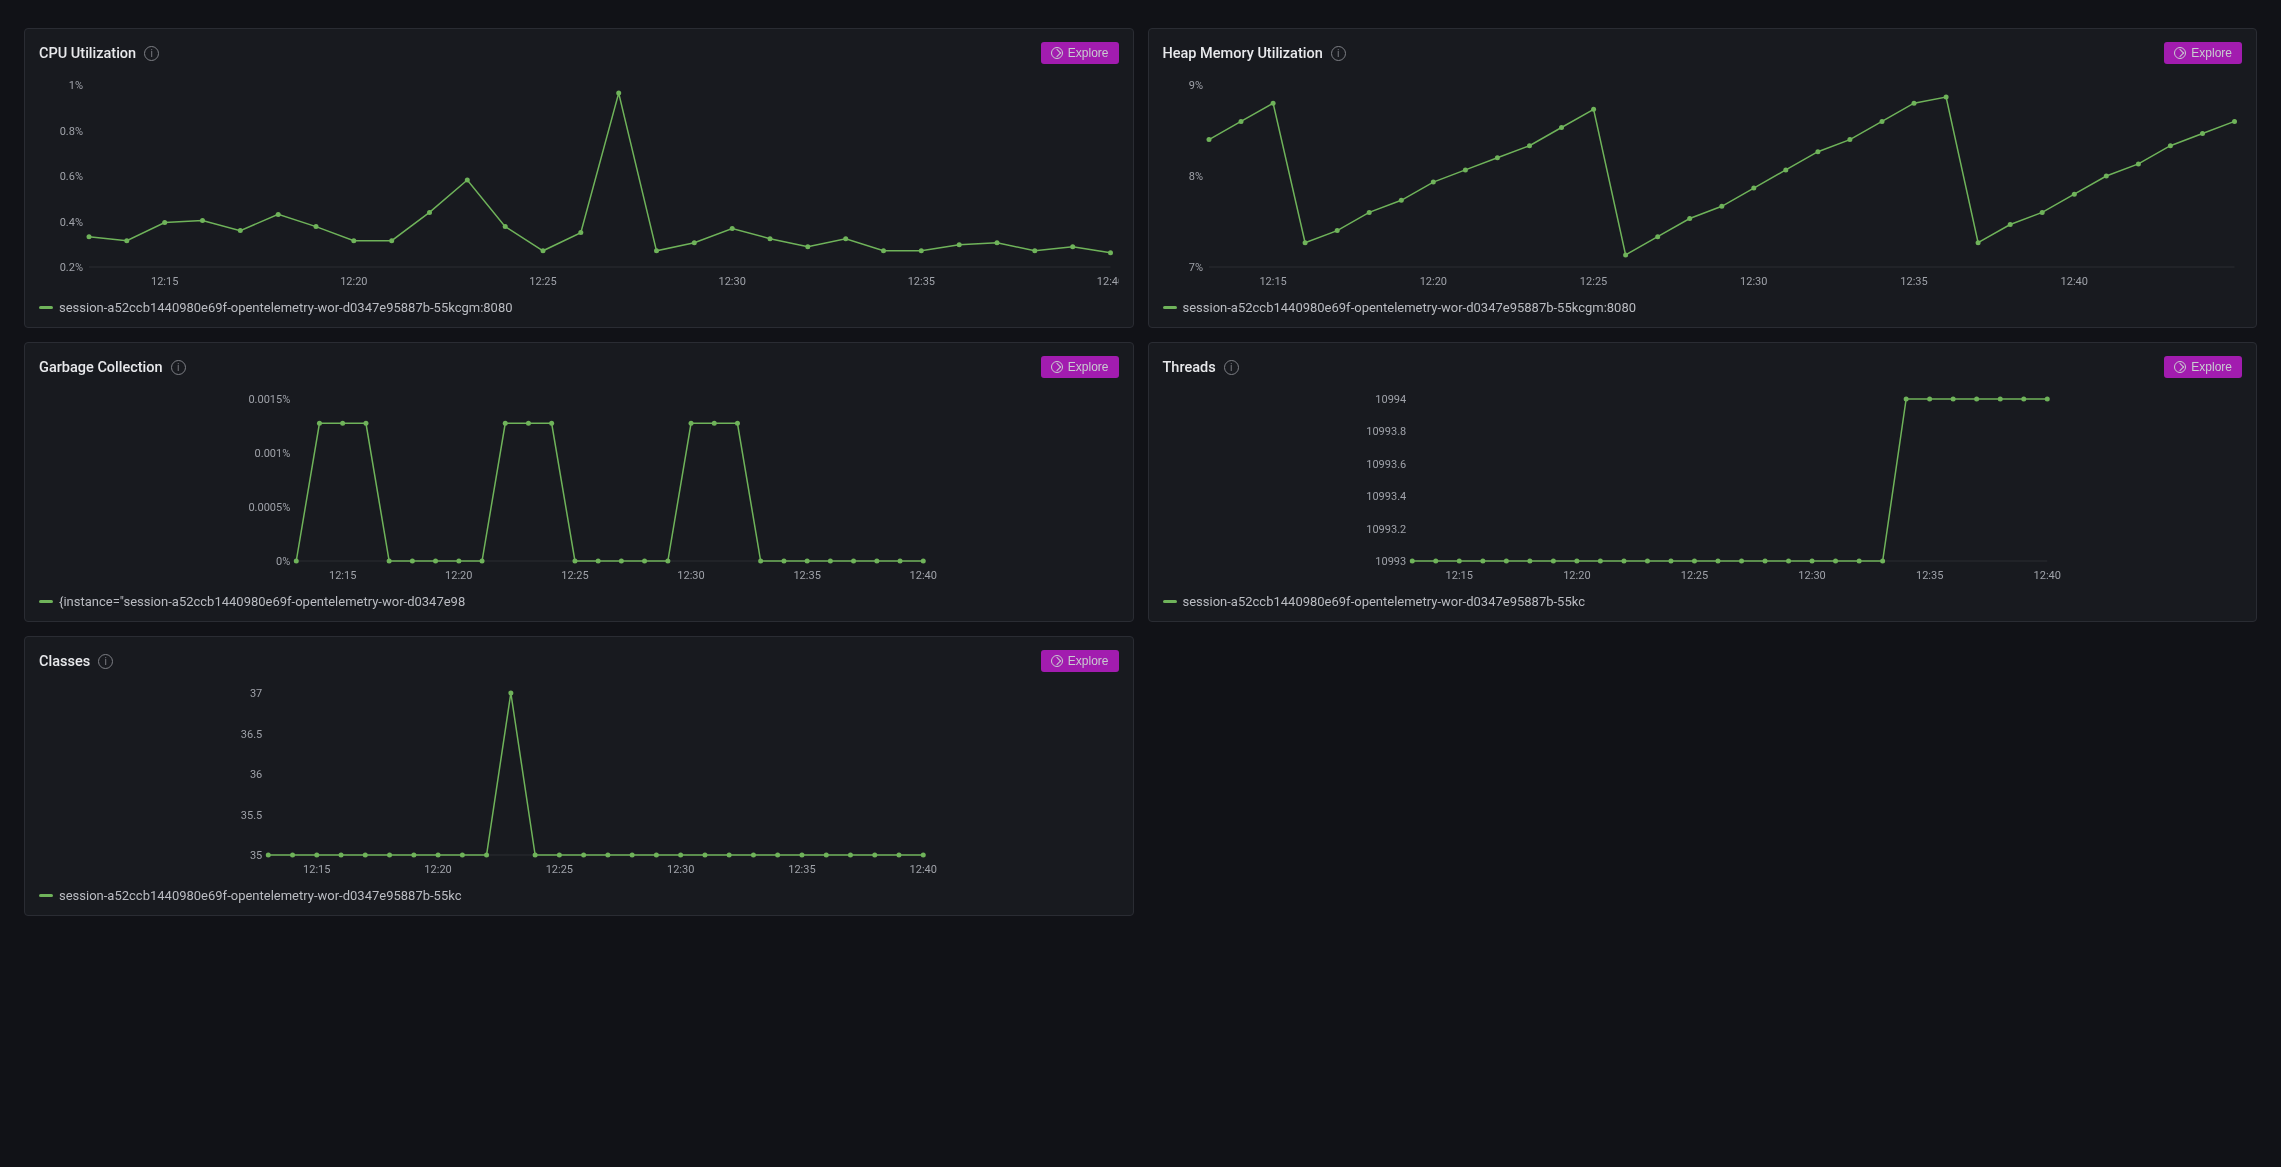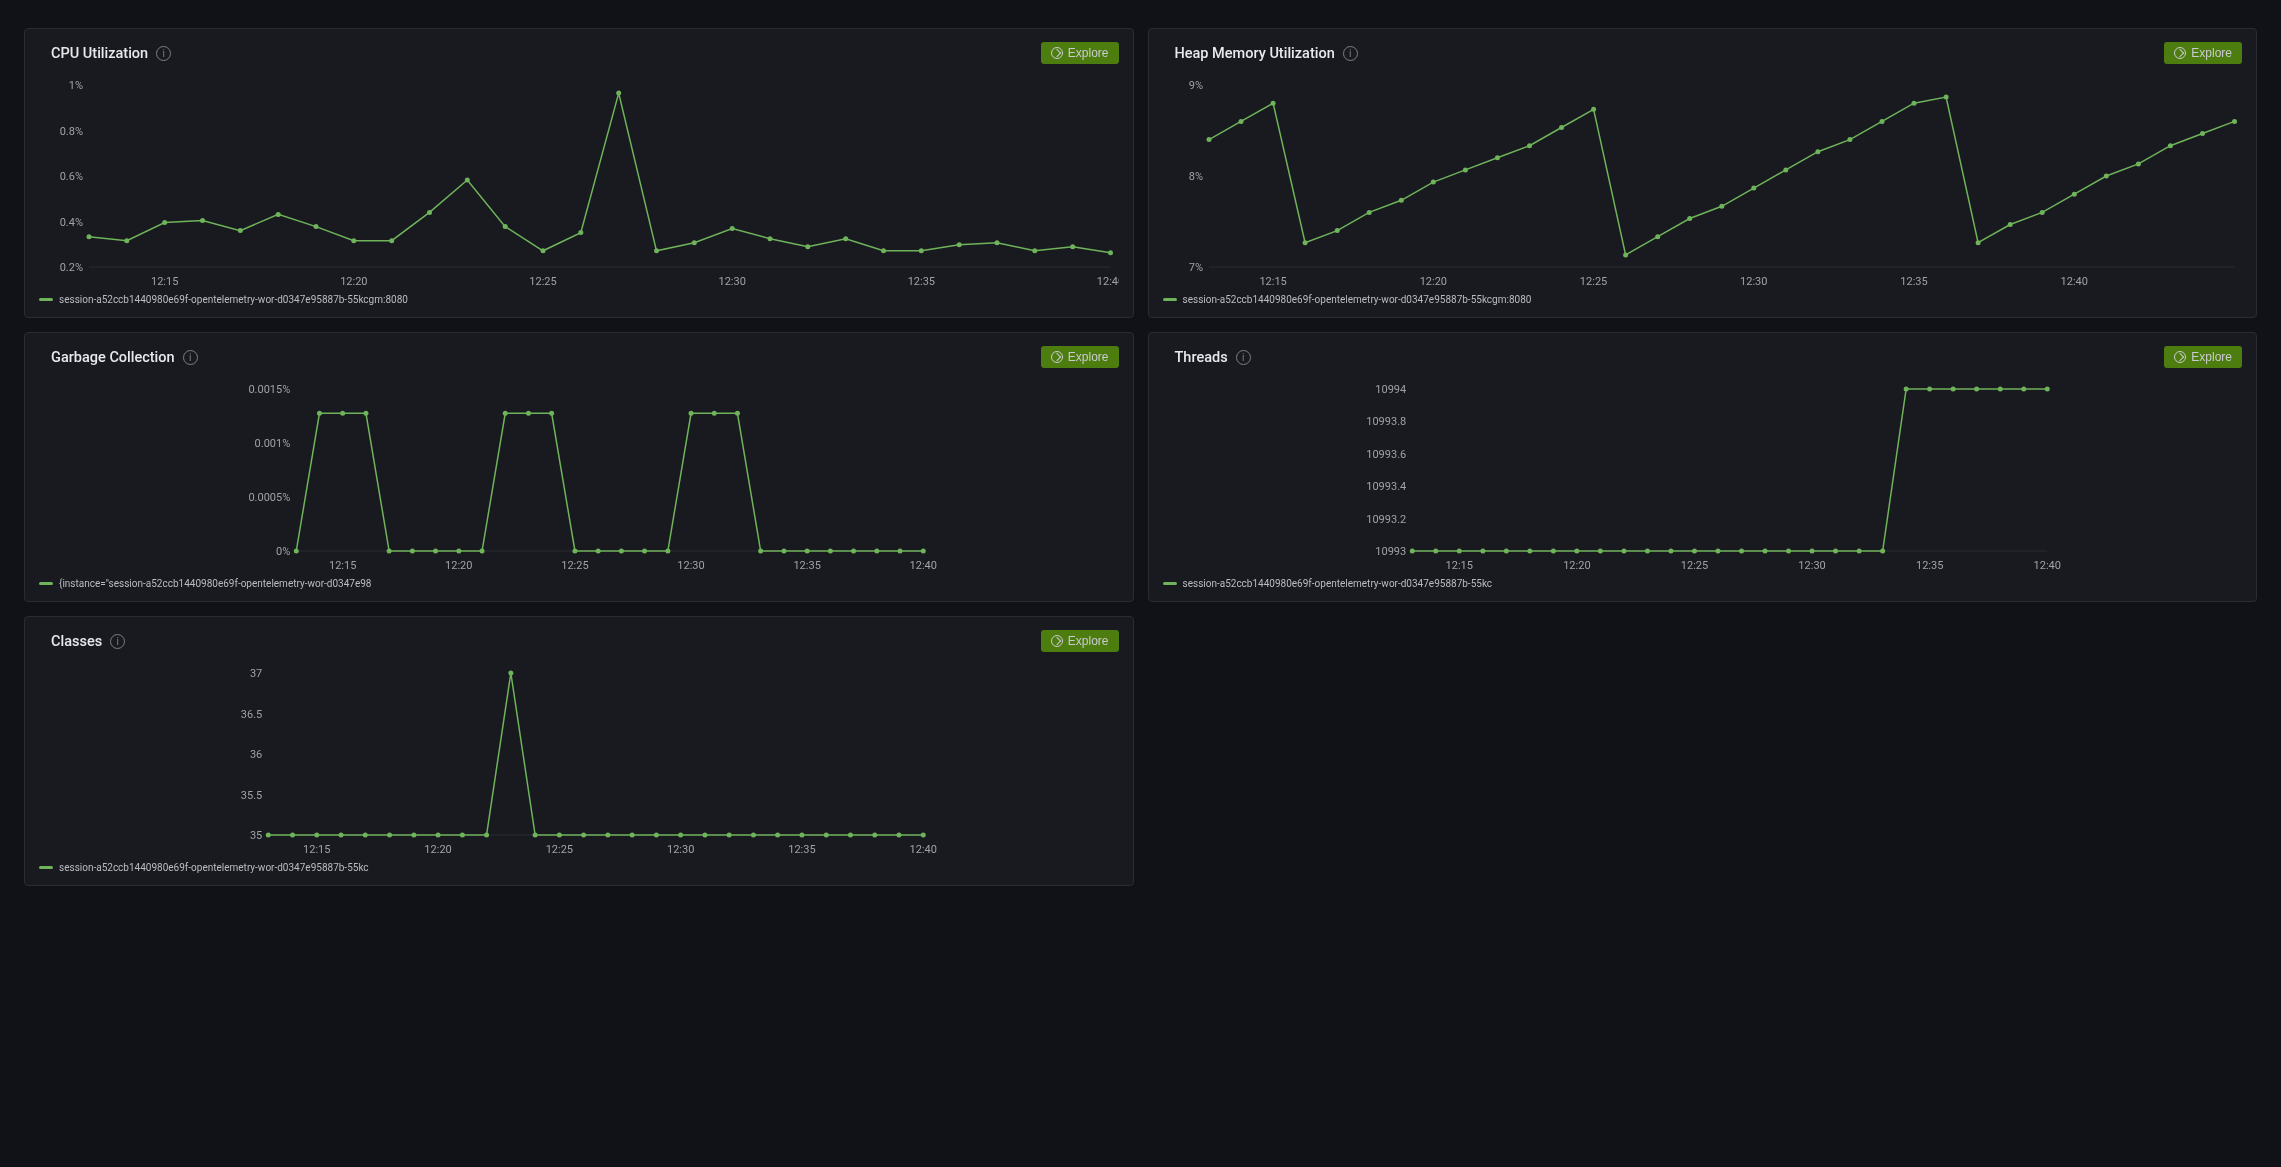--- a/index.html
+++ b/index.html
@@ -5,29 +5,29 @@
 * { margin:0; padding:0; box-sizing:border-box; }
 body { background:#111217; color:#c9cbd0; font-family:-apple-system,BlinkMacSystemFont,"Segoe UI",Roboto,sans-serif; font-size:13px; }
 .wrap { padding:12px 24px; }
 .tabs { display:flex; gap:0; border-bottom:1px solid #2a2c33; padding:0; }
 .tab { padding:8px 16px; color:#9fa2a9; cursor:pointer; }
 .tab.active { color:#e8e9ec; border-bottom:2.5px solid #ff7a1a; }
 .grid { display:grid; grid-template-columns:1fr 1fr; gap:14px; margin-top:16px; }
 .grid3 { display:grid; grid-template-columns:1fr 1fr; gap:14px; margin-top:14px; }
 .card { background:#181a1f; border:1px solid #2a2c33; border-radius:4px; padding:12px 14px; }
 .card-head { display:flex; align-items:center; justify-content:space-between; margin-bottom:6px; height:24px; }
-.card-title-g { display:flex; align-items:center; gap:8px;margin-left:12px; }
+.card-title-g { display:flex; align-items:center; gap:8px; }
 .card-title { color:#e8e9ec; font-size:14.5px; font-weight:500; }
 .info-ico { width:15px; height:15px; border:1.2px solid #7d7f85; border-radius:50%; display:inline-flex; align-items:center; justify-content:center; font-size:10px; color:#7d7f85; }
-.explore-btn { display:flex; align-items:center; gap:5px; background:#4d7c0f; border:none; color:#c9cbd0; padding:4px 10px; border-radius:3px; font-size:12px; cursor:pointer; }
+.explore-btn { display:flex; align-items:center; gap:5px; background:#a21caf; border:none; color:#c9cbd0; padding:4px 10px; border-radius:3px; font-size:12px; cursor:pointer; }
 .compass { display:inline-block; width:12px; height:12px; border:1.2px solid #c9cbd0; border-radius:50%; position:relative; }
 .compass:after { content:''; position:absolute; left:50%; top:50%; width:5px; height:5px; transform:translate(-50%,-50%) rotate(45deg); border-top:1.2px solid #c9cbd0; border-right:1.2px solid #c9cbd0; }
 .chart { width:100%; height:220px; }
 .chart-sm { width:100%; height:200px; }
-.legend { display:flex; align-items:center; gap:6px; font-size:10px; color:#babcc2; white-space:nowrap; overflow:hidden; }
+.legend { display:flex; align-items:center; gap:6px; margin-top:6px; font-size:13px; color:#babcc2; white-space:nowrap; overflow:hidden; }
 .legend-swatch { width:14px; height:3.5px; background:#6fb35a; border-radius:2px; flex-shrink:0; }
 svg text { fill:#9fa2a9; font-family:inherit; }
 svg .axis-line { stroke:#2a2c33; stroke-width:1; }
 svg .data-line { stroke:#6fb35a; stroke-width:1.5; fill:none; }
 svg .dot { fill:#6fb35a; r:2.5; }
 </style>
 </head>
 <body>
 
 <div class="wrap">

